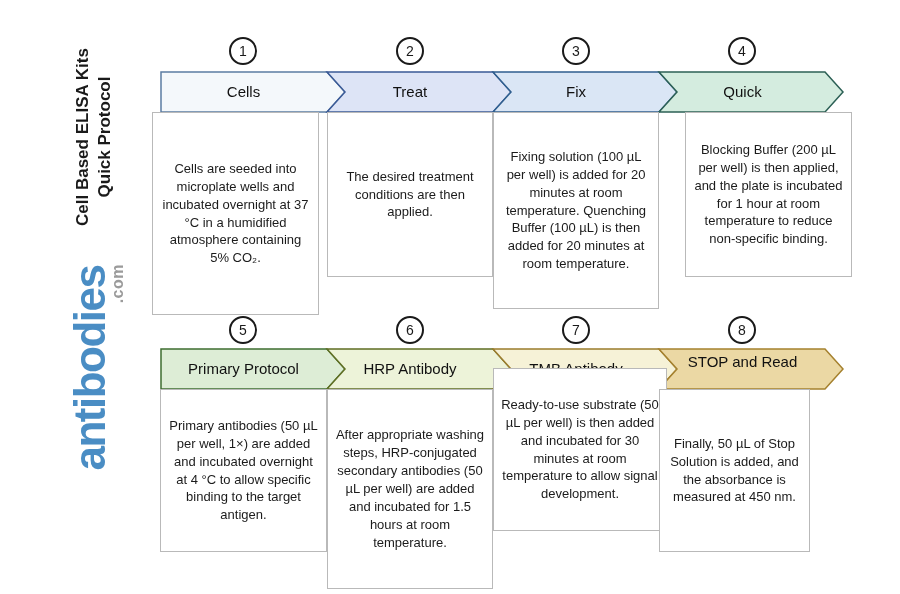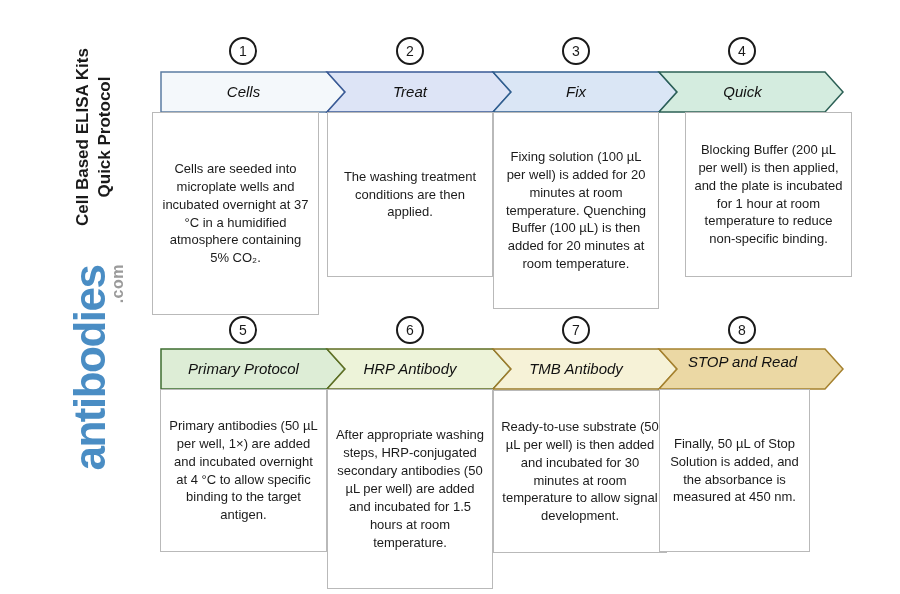--- a/index.html
+++ b/index.html
@@ -63,21 +63,20 @@
     height: 42px;
     overflow: visible;
   }
   .banner-label {
     position: absolute;
     height: 42px;
     line-height: 42px;
     text-align: center;
     font-size: 15px;
     color: #111111;
-    font-style: italic;
   }
   .desc-box {
     position: absolute;
     background: #ffffff;
     border: 1px solid #b9b9b9;
     display: flex;
     align-items: center;
     justify-content: center;
     text-align: center;
     font-size: 13px;
@@ -112,21 +111,21 @@
 </svg>
 <div class="banner-label" style="left:160px; top:71px; width:167px">Cells</div>
 <div class="banner-label" style="left:327px; top:71px; width:166px">Treat</div>
 <div class="banner-label" style="left:493px; top:71px; width:166px">Fix</div>
 <div class="banner-label" style="left:659px; top:71px; width:167px">Quick</div>
 
 <div class="desc-box" style="left:152px; top:112px; width:167px; height:203px">
   <span>Cells are seeded into microplate wells and incubated overnight at 37 °C in a humidified atmosphere containing 5% CO₂.</span>
 </div>
 <div class="desc-box" style="left:327px; top:112px; width:166px; height:165px">
-  <span>The washing treatment conditions are then applied.</span>
+  <span>The desired treatment conditions are then applied.</span>
 </div>
 <div class="desc-box" style="left:493px; top:112px; width:166px; height:197px">
   <span>Fixing solution (100 µL per well) is added for 20 minutes at room temperature. Quenching Buffer (100 µL) is then added for 20 minutes at room temperature.</span>
 </div>
 <div class="desc-box" style="left:685px; top:112px; width:167px; height:165px">
   <span>Blocking Buffer (200 µL per well) is then applied, and the plate is incubated for 1 hour at room temperature to reduce non-specific binding.</span>
 </div>
 
 <div class="circle" style="left:229px; top:316px">5</div>
 <div class="circle" style="left:396px; top:316px">6</div>
@@ -143,18 +142,18 @@
 <div class="banner-label" style="left:327px; top:348px; width:166px">HRP Antibody</div>
 <div class="banner-label" style="left:493px; top:348px; width:166px">TMB Antibody</div>
 <div class="banner-label" style="left:659px; top:341px; width:167px">STOP and Read</div>
 
 <div class="desc-box" style="left:160px; top:389px; width:167px; height:163px">
   <span>Primary antibodies (50 µL per well, 1×) are added and incubated overnight at 4 °C to allow specific binding to the target antigen.</span>
 </div>
 <div class="desc-box" style="left:327px; top:389px; width:166px; height:200px">
   <span>After appropriate washing steps, HRP-conjugated secondary antibodies (50 µL per well) are added and incubated for 1.5 hours at room temperature.</span>
 </div>
-<div class="desc-box" style="left:493px; top:390px; width:174px; height:163px">
+<div class="desc-box" style="left:493px; top:368px; width:174px; height:163px">
   <span>Ready-to-use substrate (50 µL per well) is then added and incubated for 30 minutes at room temperature to allow signal development.</span>
 </div>
 <div class="desc-box" style="left:659px; top:389px; width:151px; height:163px">
   <span>Finally, 50 µL of Stop Solution is added, and the absorbance is measured at 450 nm.</span>
 </div>
 
 </body></html>

